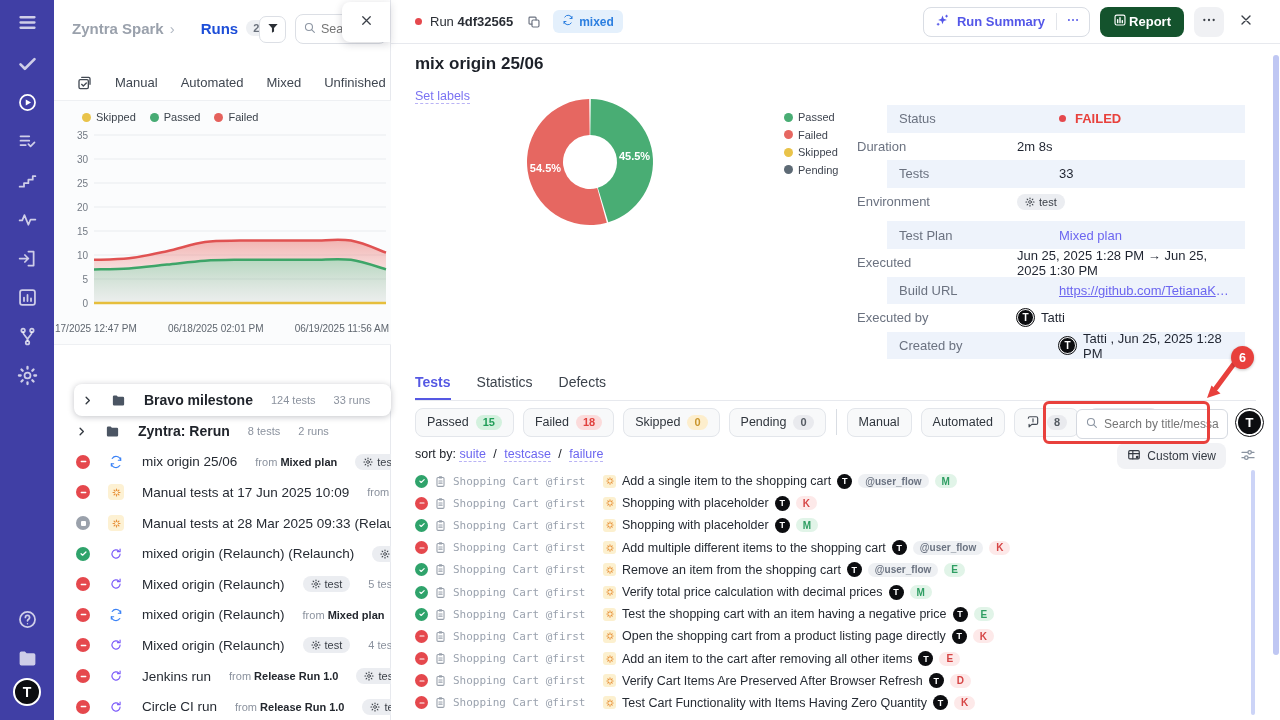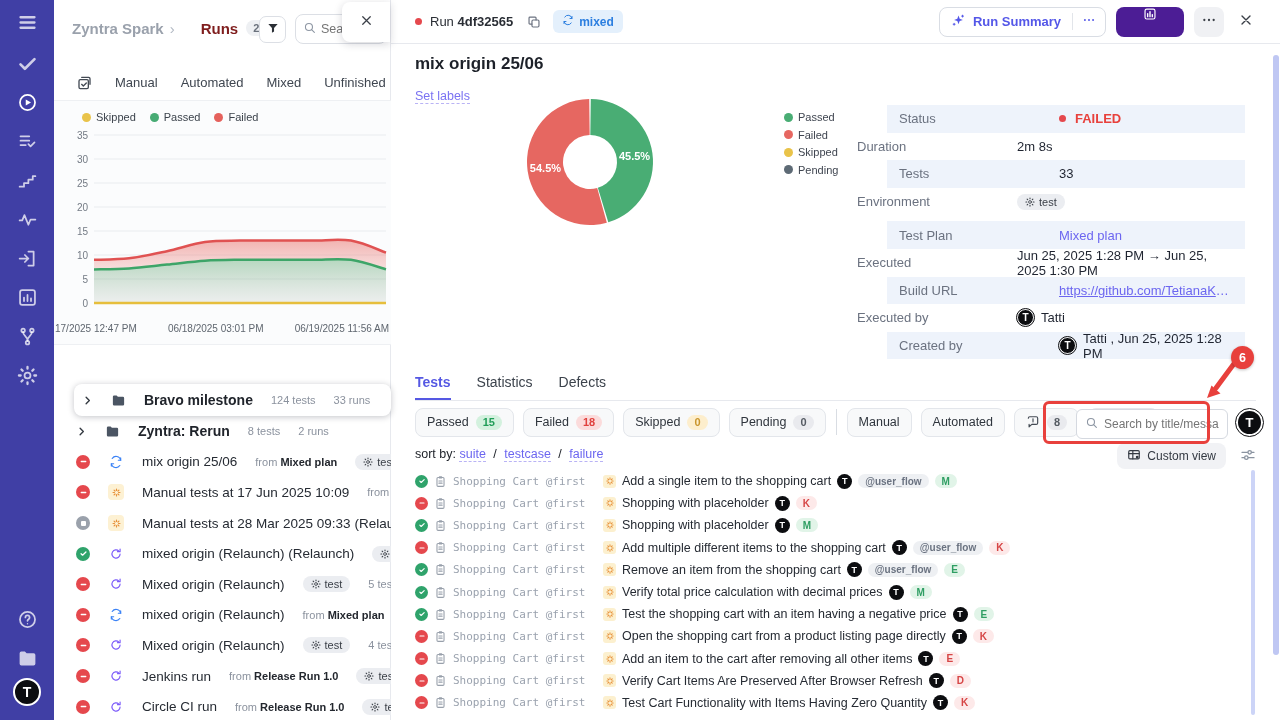--- a/index.html
+++ b/index.html
@@ -20,21 +20,21 @@
     display:flex; align-items:center; justify-content:center; font-weight:bold; font-size:14px;
     margin-bottom:14px; border:2px solid #fff; cursor:pointer; }
 
   
   #left { position:absolute; left:54px; top:0; width:337px; height:720px; background:#fff;
     border-right:1px solid #e7e9ee; z-index:3; }
   #lp-head { position:relative; height:56px; }
   #breadcrumb { position:absolute; left:18px; top:20px; font-size:15px; font-weight:bold; white-space:nowrap; }
   #breadcrumb .ws { color:#9aa1ac; }
   #breadcrumb .sep { color:#b3bac4; padding:0 6px; font-weight:normal; }
-  #breadcrumb .pg { color:#7f1d1d;padding-left:20px; }
+  #breadcrumb .pg { color:#1d4ed8;padding-left:20px; }
   #bc-count { display:inline-block; margin-left:8px; background:#eef0f3; color:#6a717c;
     font-size:11px; font-weight:bold; border-radius:9px; padding:2px 7px; vertical-align:2px; }
   #lp-filter { position:absolute; left:205px; top:16px; width:27px; height:27px; border:1px solid #dcdfe5;
     border-radius:7px; background:#fff; display:flex; align-items:center; justify-content:center;
     color:#2b2f36; cursor:pointer; }
   #lp-filter svg { width:14px; height:14px; }
   #lp-search { position:absolute; left:241px; top:14px; width:92px; height:30px; border:1px solid #dcdfe5;
     border-radius:8px; background:#fff; display:flex; align-items:center; padding:0 7px; color:#8d96a3; }
   #lp-search svg { width:13px; height:13px; flex:none; }
   #lp-search input { border:0; outline:none; width:60px; margin-left:5px; font-size:12.5px;
@@ -95,22 +95,22 @@
   #type-badge { display:inline-flex; align-items:center; gap:5px; background:#e4f0fc; color:#2c7fe0;
     font-size:12px; font-weight:bold; border-radius:6px; padding:4px 9px; cursor:pointer; }
   #type-badge svg { width:12px; height:12px; }
   #topbar-right { margin-left:auto; display:flex; align-items:center; gap:10px; }
   #btn-summary { display:flex; align-items:center; height:30px; border:1px solid #d9dde4; border-radius:8px;
     background:#fff; color:#5457e8; font-size:13px; font-weight:bold; cursor:pointer; }
   #btn-summary .main-part { display:flex; align-items:center; gap:7px; padding:0 11px; }
   #btn-summary svg { width:15px; height:15px; }
   #btn-summary .split { border-left:1px solid #e2e5ea; padding:0 9px; display:flex; }
   #btn-summary .split svg { width:14px; height:14px; }
-  #btn-report { display:flex; align-items:center; gap:20px; height:30px; padding:0 13px; border:none;
-    border-radius:8px; background:#4c1d95; color:#fff; font-size:13px; font-weight:bold; cursor:pointer;flex-direction:column; }
+  #btn-report { display:flex; align-items:center; gap:2px; height:30px; padding:0 13px; border:none;
+    border-radius:8px; background:#14532d; color:#fff; font-size:13px; font-weight:bold; cursor:pointer; }
   #btn-report svg { width:14px; height:14px; }
   #btn-more { width:30px; height:30px; border-radius:8px; background:#f0f1f4; border:none; color:#3a3f47;
     display:flex; align-items:center; justify-content:center; cursor:pointer; }
   #btn-more svg { width:16px; height:16px; }
   #btn-close { color:#3a3f47; display:flex; margin-left:4px; cursor:pointer; }
   #btn-close svg { width:16px; height:16px; }
 
   #run-title { position:absolute; left:24px; top:54px; font-size:17px; font-weight:bold; color:#1d2129; }
   #set-labels { position:absolute; left:24px; top:89px; font-size:12.5px; color:#7a72f2;
     border-bottom:1px dashed #b9b3f5; cursor:pointer; }
@@ -363,21 +363,21 @@
             <line x1="40" y1="8" x2="332" y2="8" stroke="#e9ecef" stroke-width="1"></line>
             <text x="34" y="11.5" text-anchor="end" font-size="10" fill="#737a84">35</text>
             <path d="M40 132.8C45.839999999999996 132.56 62.87333333333333 132.8 75.03999999999999 131.36C87.20666666666666 129.92000000000002 100.34666666666666 126.88 113 124.16C125.65333333333334 121.44 138.79333333333335 116.8 150.96 115.03999999999999C163.12666666666667 113.27999999999999 174.32 113.83999999999999 186 113.6C197.68 113.36 208.87333333333333 113.6 221.04 113.6C233.20666666666665 113.6 246.34666666666666 113.6 259 113.6C271.6533333333333 113.6 284.7933333333333 111.6 296.96 113.6C309.12666666666667 115.6 326.15999999999997 123.6 332 125.6L332 142.4C326.15999999999997 140.8 309.12666666666667 134.4 296.96 132.8C284.7933333333333 131.20000000000002 271.6533333333333 132.8 259 132.8C246.34666666666666 132.8 233.20666666666665 132.8 221.04 132.8C208.87333333333333 132.8 197.68 132.64000000000001 186 132.8C174.32 132.96 163.12666666666667 132.95999999999998 150.96 133.76C138.79333333333335 134.56 125.65333333333334 136.32 113 137.6C100.34666666666666 138.88 87.20666666666666 140.64 75.03999999999999 141.44C62.87333333333333 142.24 45.839999999999996 142.24 40 142.4Z" fill="url(#gR)"></path>
             <path d="M40 142.4C45.839999999999996 142.24 62.87333333333333 142.24 75.03999999999999 141.44C87.20666666666666 140.64 100.34666666666666 138.88 113 137.6C125.65333333333334 136.32 138.79333333333335 134.56 150.96 133.76C163.12666666666667 132.95999999999998 174.32 132.96 186 132.8C197.68 132.64000000000001 208.87333333333333 132.8 221.04 132.8C233.20666666666665 132.8 246.34666666666666 132.8 259 132.8C271.6533333333333 132.8 284.7933333333333 131.20000000000002 296.96 132.8C309.12666666666667 134.4 326.15999999999997 140.8 332 142.4L332 176L40 176Z" fill="url(#gG)"></path>
             <path d="M40 132.8C45.839999999999996 132.56 62.87333333333333 132.8 75.03999999999999 131.36C87.20666666666666 129.92000000000002 100.34666666666666 126.88 113 124.16C125.65333333333334 121.44 138.79333333333335 116.8 150.96 115.03999999999999C163.12666666666667 113.27999999999999 174.32 113.83999999999999 186 113.6C197.68 113.36 208.87333333333333 113.6 221.04 113.6C233.20666666666665 113.6 246.34666666666666 113.6 259 113.6C271.6533333333333 113.6 284.7933333333333 111.6 296.96 113.6C309.12666666666667 115.6 326.15999999999997 123.6 332 125.6" fill="none" stroke="#e05252" stroke-width="2.5"></path>
             <path d="M40 142.4C45.839999999999996 142.24 62.87333333333333 142.24 75.03999999999999 141.44C87.20666666666666 140.64 100.34666666666666 138.88 113 137.6C125.65333333333334 136.32 138.79333333333335 134.56 150.96 133.76C163.12666666666667 132.95999999999998 174.32 132.96 186 132.8C197.68 132.64000000000001 208.87333333333333 132.8 221.04 132.8C233.20666666666665 132.8 246.34666666666666 132.8 259 132.8C271.6533333333333 132.8 284.7933333333333 131.20000000000002 296.96 132.8C309.12666666666667 134.4 326.15999999999997 140.8 332 142.4" fill="none" stroke="#3da568" stroke-width="2.5"></path>
             <path d="M40 176C45.839999999999996 176 62.87333333333333 176 75.03999999999999 176C87.20666666666666 176 100.34666666666666 176 113 176C125.65333333333334 176 138.79333333333335 176 150.96 176C163.12666666666667 176 174.32 176 186 176C197.68 176 208.87333333333333 176 221.04 176C233.20666666666665 176 246.34666666666666 176 259 176C271.6533333333333 176 284.7933333333333 176 296.96 176C309.12666666666667 176 326.15999999999997 176 332 176" fill="none" stroke="#e6be3c" stroke-width="2.5"></path>
           </svg></div>
       <div id="x-labels">
           <span>17/2025 12:47 PM</span>
-          <span>06/18/2025 03:01 PM</span>
+          <span>06/18/2025 02:01 PM</span>
           <span>06/19/2025 11:56 AM</span>
         </div>
     </div>
     <div id="run-list">
         <div class="run-row card">
           <span class="chev">
             <svg viewBox="0 0 24 24" fill="none" stroke="currentColor" stroke-width="2" stroke-linecap="round" stroke-linejoin="round">
               <path d="M9 5l7 7-7 7"></path>
             </svg>
           </span>

